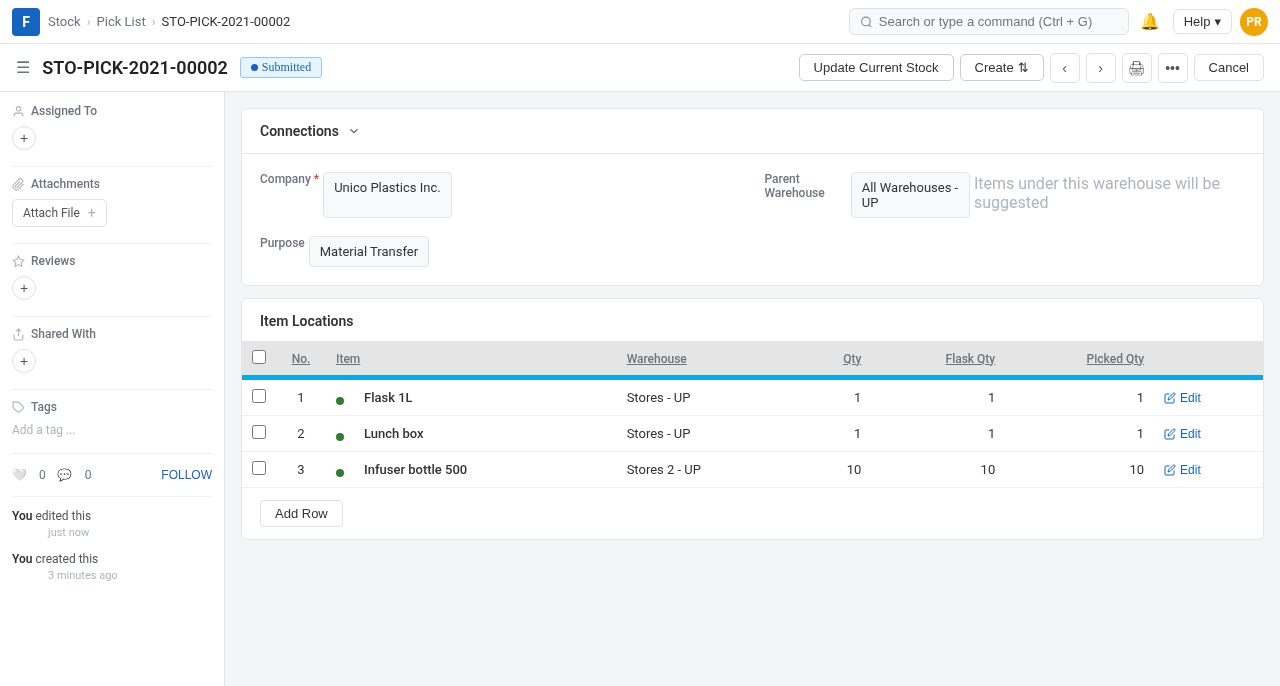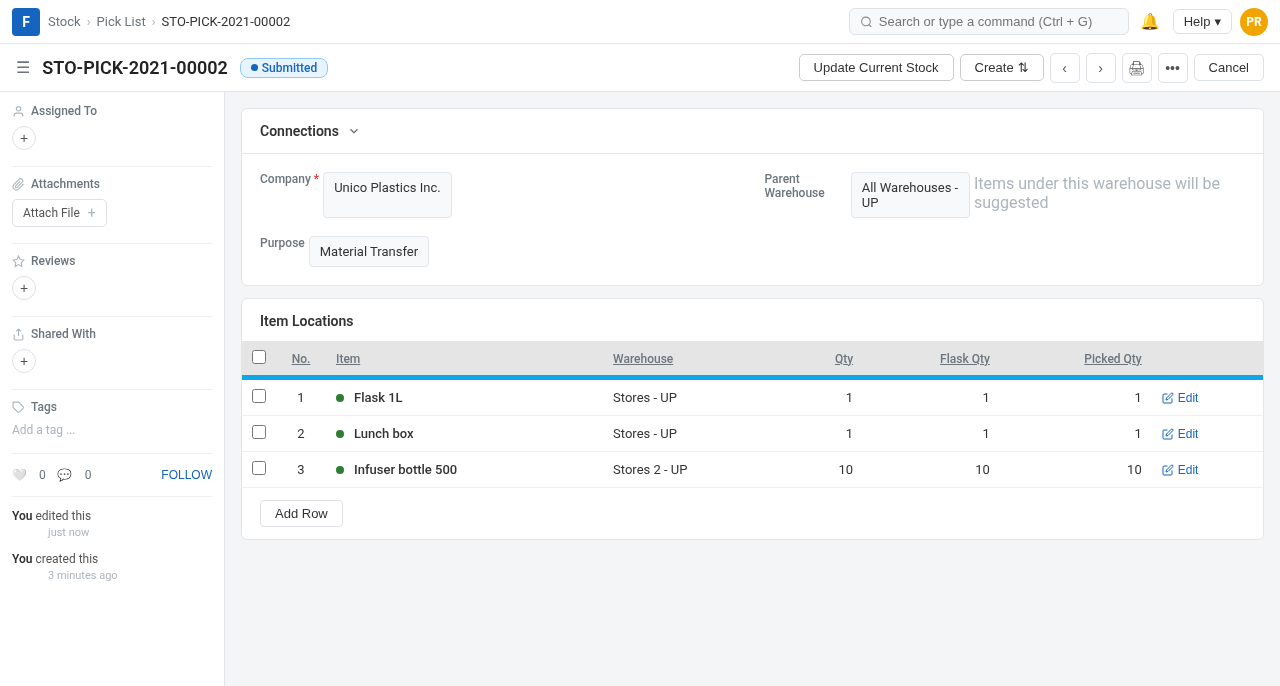--- a/index.html
+++ b/index.html
@@ -28,21 +28,21 @@
     .help-btn { background: none; border: 1px solid #dee2e6; border-radius: 6px; padding: 4px 10px; cursor: pointer; font-size: 13px; color: #333; display: flex; align-items: center; gap: 4px; }
     .avatar { width: 28px; height: 28px; background: #f0a500; border-radius: 50%; display: flex; align-items: center; justify-content: center; color: #fff; font-weight: 700; font-size: 12px; }
 
     
     .sub-header {
       display: flex; align-items: center; background: #fff; border-bottom: 1px solid #e2e6ea;
       padding: 0 16px; height: 48px; gap: 12px;
     }
     .menu-icon { color: #6c757d; font-size: 16px; cursor: pointer; }
     .doc-title { font-size: 18px; font-weight: 600; color: #222; }
-    .status-badge { background: #e8f4fd; color: #1565c0; border: 1px solid #90caf9; border-radius: 8px; padding: 2px 10px; font-size: 12px; font-weight: 500; display: flex; align-items: center; gap: 4px; }
+    .status-badge { background: #e8f4fd; color: #1565c0; border: 1px solid #90caf9; border-radius: 3px; padding: 2px 10px; font-size: 12px; font-weight: 500; display: flex; align-items: center; gap: 4px; font-family: Liberation Serif, serif; }
     .status-dot { width: 7px; height: 7px; background: #1565c0; border-radius: 50%; }
     .sub-header-actions { margin-left: auto; display: flex; align-items: center; gap: 6px; }
     .btn { border-radius: 5px; padding: 5px 14px; font-size: 13px; cursor: pointer; border: 1px solid #dee2e6; background: #fff; color: #333; display: flex; align-items: center; gap: 4px; }
     .btn-primary { background: #fff; border: 1px solid #ccc; }
     .btn-icon { width: 30px; height: 30px; display: flex; align-items: center; justify-content: center; border: 1px solid #dee2e6; border-radius: 5px; background: #fff; cursor: pointer; color: #555; font-size: 14px; }
     .btn-cancel { border: 1px solid #dee2e6; background: #fff; color: #333; }
 
     
     .main-layout { display: flex; height: calc(686px - 44px - 48px); }
 
@@ -78,21 +78,21 @@
     
     .section-title { font-size: 14px; font-weight: 600; color: #333; padding: 14px 18px 12px; border-bottom: 1px solid #e2e6ea; }
     .table-wrap { overflow-x: auto; }
     table { width: 100%; border-collapse: collapse; }
     th { font-size: 12px; color: #6c757d; font-weight: 500; text-align: left; padding: 8px 10px; border-bottom: 5px solid #0ea5e9; background: #e5e5e5; text-decoration: underline; }
     th.right { text-align: right; }
     td { padding: 9px 10px; border-bottom: 1px solid #f0f0f0; font-size: 13px; color: #333; vertical-align: middle; }
     td.right { text-align: right; }
     .check-col { width: 32px; }
     .no-col { width: 50px; text-align: center; }
-    .item-name { display: flex; align-items: center; gap: 10px; }
+    .item-name { display: flex; align-items: flex-end; gap: 20px; }
     .item-dot { width: 8px; height: 8px; border-radius: 50%; background: #2e7d32; flex-shrink: 0; }
     .edit-link { color: #1565c0; cursor: pointer; background: none; border: none; font-size: 12px; display: flex; align-items: center; gap: 4px; }
     .add-row-btn { margin: 12px 18px; padding: 5px 14px; border: 1px solid #dee2e6; border-radius: 4px; background: #fff; font-size: 13px; cursor: pointer; color: #333; }
 
     input[type="checkbox"] { width: 14px; height: 14px; cursor: pointer; }
   </style>
 </head>
 <body>
 
 <div class="navbar">

